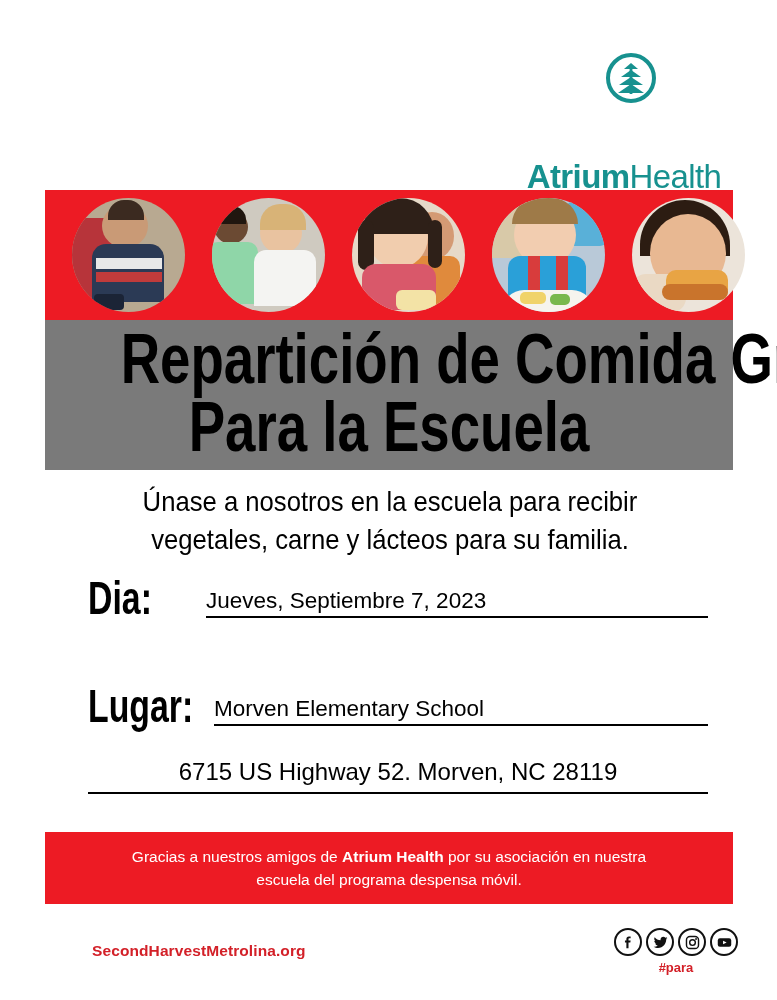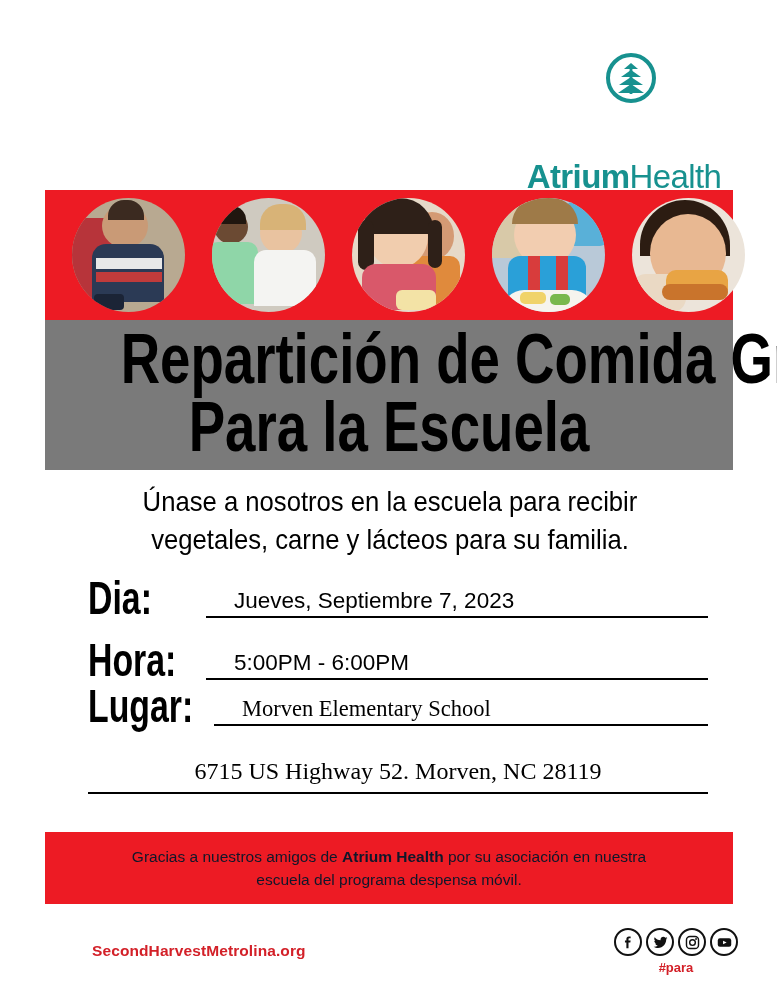--- a/index.html
+++ b/index.html
@@ -92,40 +92,40 @@
   .drow { position: absolute; left: 88px; width: 620px; }
   .dlabel {
     position: absolute; left: 0; bottom: 0;
     font-family: "Liberation Sans Narrow", "Liberation Sans", sans-serif;
     font-weight: bold; font-size: 47px; line-height: .86;
     transform: scaleX(.72); transform-origin: left bottom;
     color: #000; white-space: nowrap;
   }
   .dval {
     position: absolute; bottom: 4px;
-    font-size: 22.5px; color: #000; white-space: nowrap; margin-left: 28px;
+    font-size: 22.5px; color: #000; white-space: nowrap;
   }
   .dline { position: absolute; bottom: 0; height: 2px; background: #000; }
 
   .row-dia   { top: 0px;  height: 58px; }
   .row-hora  { top: 62px; height: 58px; }
   .row-lugar { top: 108px; height: 58px; }
 
   .addr {
     position: absolute; left: 88px; top: 198px; width: 620px;
-    text-align: center; font-size: 24px; color: #000; font-family: Liberation Serif, serif;
+    text-align: center; font-size: 24px; color: #000;
   }
   .addr-line {
     position: absolute; left: 88px; top: 232px; width: 620px; height: 2px; background: #000;
   }
 
   
   .thanks {
     position: absolute; left: 45px; top: 832px; width: 688px; height: 72px;
-    background: #ed1b24; color: #0f172a;
+    background: #ed1b24; color: #ffffff;
     display: flex; align-items: center; justify-content: center;
   }
   .thanks p {
     width: 560px; text-align: center;
     font-family: "Liberation Sans Narrow", "Liberation Sans", sans-serif;
     font-size: 15.5px; line-height: 1.5;
   }
   .thanks b { font-weight: bold; }
 
   
@@ -229,29 +229,24 @@
   <div class="subtitle">Únase a nosotros en la escuela para recibir vegetales, carne y lácteos para su familia.</div>
 
   <div class="details">
 
     <div class="drow row-dia">
       <div class="dlabel">Dia:</div>
       <div class="dval" style="left:118px;">Jueves, Septiembre 7, 2023</div>
       <div class="dline" style="left:118px; width:502px;"></div>
     </div>
 
-    <div class="drow row-hora">
-      <div class="dlabel">Hora:</div>
-      <div class="dval" style="left:118px;">5:00PM - 6:00PM</div>
-      <div class="dline" style="left:118px; width:502px;"></div>
-    </div>
 
     <div class="drow row-lugar">
       <div class="dlabel">Lugar:</div>
-      <div class="dval" style="left:126px;font-family:Liberation Serif, serif;">Morven Elementary School</div>
+      <div class="dval" style="left:126px;">Morven Elementary School</div>
       <div class="dline" style="left:126px; width:494px;"></div>
     </div>
 
     <div class="addr">6715 US Highway 52. Morven, NC 28119</div>
     <div class="addr-line"></div>
   </div>
 
   <div class="thanks">
     <p><span>Gracias a nuestros amigos de </span><b>Atrium Health</b><span> por su asociación en nuestra escuela del programa despensa móvil.</span></p>
   </div>

